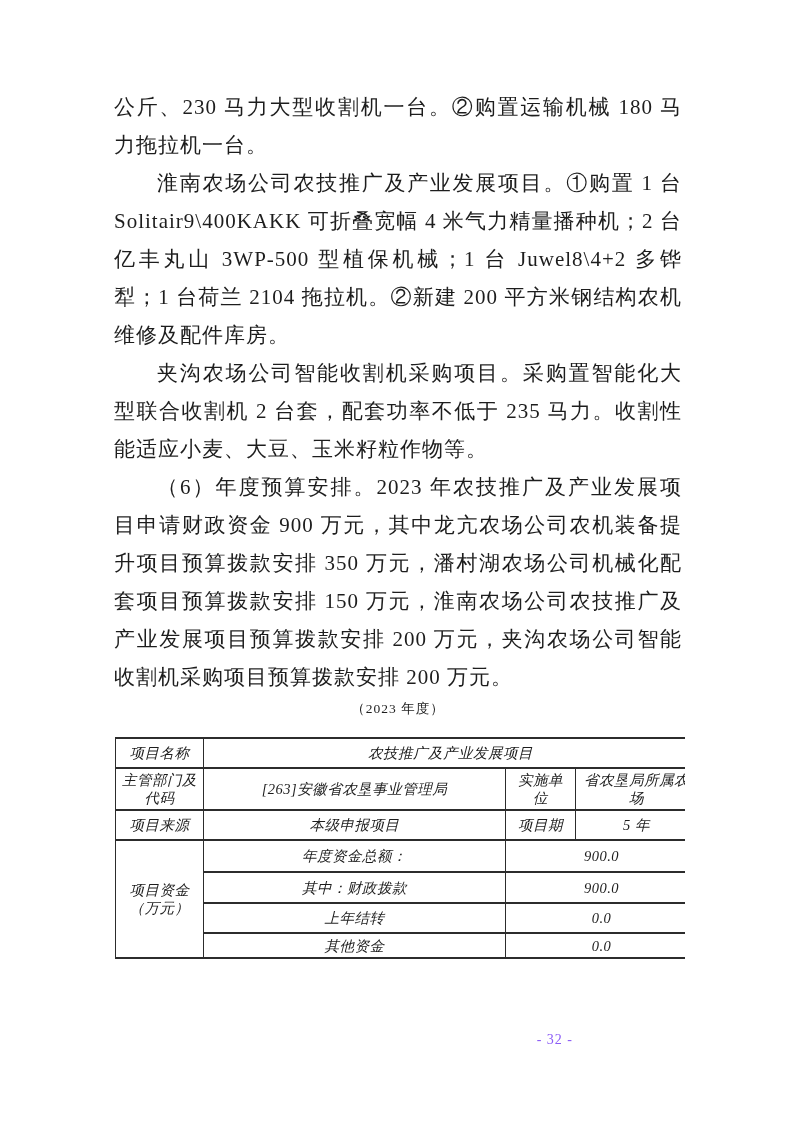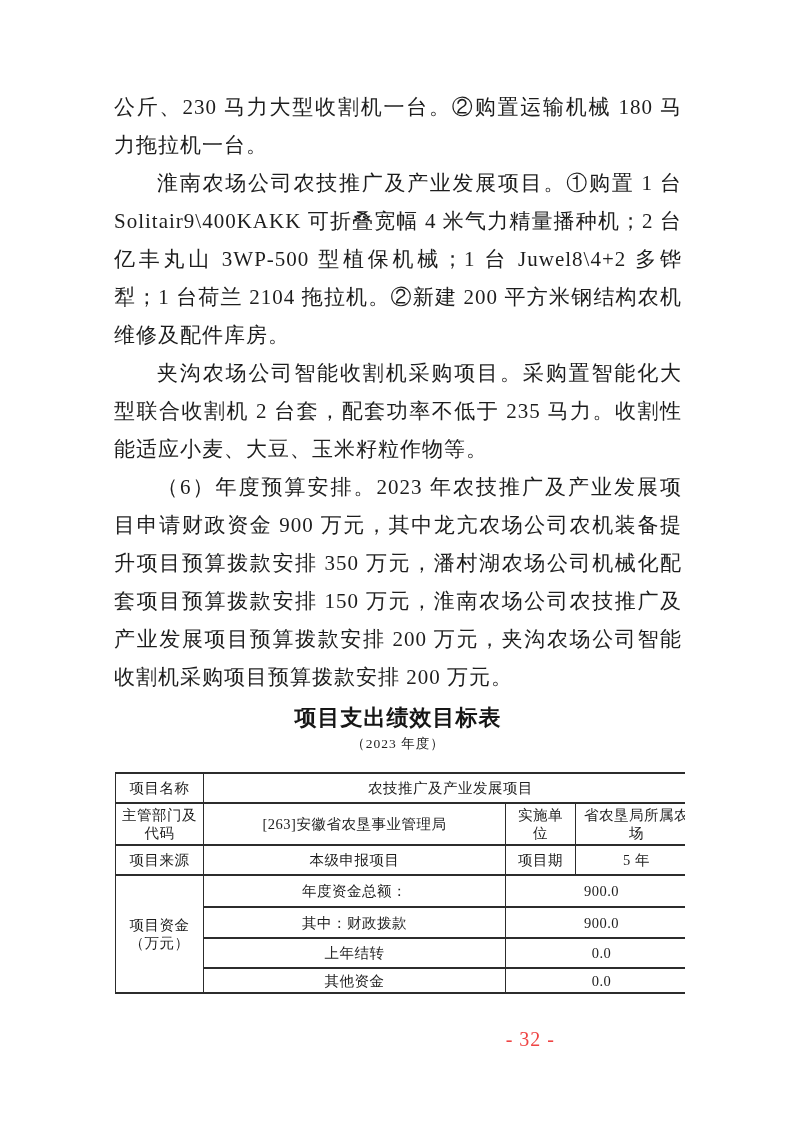--- a/index.html
+++ b/index.html
@@ -61,60 +61,60 @@
     border-top-width: 2px;
     border-bottom-width: 2px;
     font-size: 14.5px;
     line-height: 18px;
     letter-spacing: 0.5px;
     padding: 2px 5px;
     text-align: center;
     vertical-align: middle;
     word-break: break-all;
     color: #1d1d1d;
+    font-style: italic;
   }
   tr.r1 { height: 30px; }
   tr.r2 { height: 37px; }
   tr.r3 { height: 30px; }
   tr.rf1 { height: 32px; }
   tr.rf2 { height: 31px; }
   tr.rf3 { height: 30px; margin-top: 40px; }
   tr.rf4 { height: 25px; }
   td.fl { text-align: left; }
   td.pl-a { padding-left: 13px; }
   td.pl-b { padding-left: 28px; }
   td.pl-c { padding-left: 64px; }
   td.pl-d { padding-left: 71px; }
   td.fv { text-align: right; padding-right: 7px; }
   .footer {
     position: absolute;
     top: 1031px;
-    right: 130px;
-    font-size: 20px;
+    right: 112px;
+    font-size: 14px;
     line-height: 17px;
     letter-spacing: 1px;
-    color: #ef4444;
+    color: #8b5cf6;
   }
 </style>
 </head>
 <body>
 
 <div class="page">
   <div class="content">
 
     <p class="para lines-2">公斤、230 马力大型收割机一台。②购置运输机械 180 马力拖拉机一台。</p>
 
     <p class="para indent lines-5">淮南农场公司农技推广及产业发展项目。①购置 1 台 Solitair9\400KAKK 可折叠宽幅 4 米气力精量播种机；2 台亿丰丸山 3WP-500 型植保机械；1 台 Juwel8\4+2 多铧犁；1 台荷兰 2104 拖拉机。②新建 200 平方米钢结构农机维修及配件库房。</p>
 
     <p class="para indent lines-3">夹沟农场公司智能收割机采购项目。采购置智能化大型联合收割机 2 台套，配套功率不低于 235 马力。收割性能适应小麦、大豆、玉米籽粒作物等。</p>
 
     <p class="para indent lines-6">（6）年度预算安排。2023 年农技推广及产业发展项目申请财政资金 900 万元，其中龙亢农场公司农机装备提升项目预算拨款安排 350 万元，潘村湖农场公司机械化配套项目预算拨款安排 150 万元，淮南农场公司农技推广及产业发展项目预算拨款安排 200 万元，夹沟农场公司智能收割机采购项目预算拨款安排 200 万元。</p>
 
 
-    <h2 class="tbl-title">项目支出绩效目标表</h2>
 
     <div class="tbl-subtitle">（2023 年度）</div>
 
     <table class="perf">
       <colgroup>
         <col style="width:88px">
         <col style="width:302px">
         <col style="width:70px">
         <col style="width:122px">
       </colgroup>

